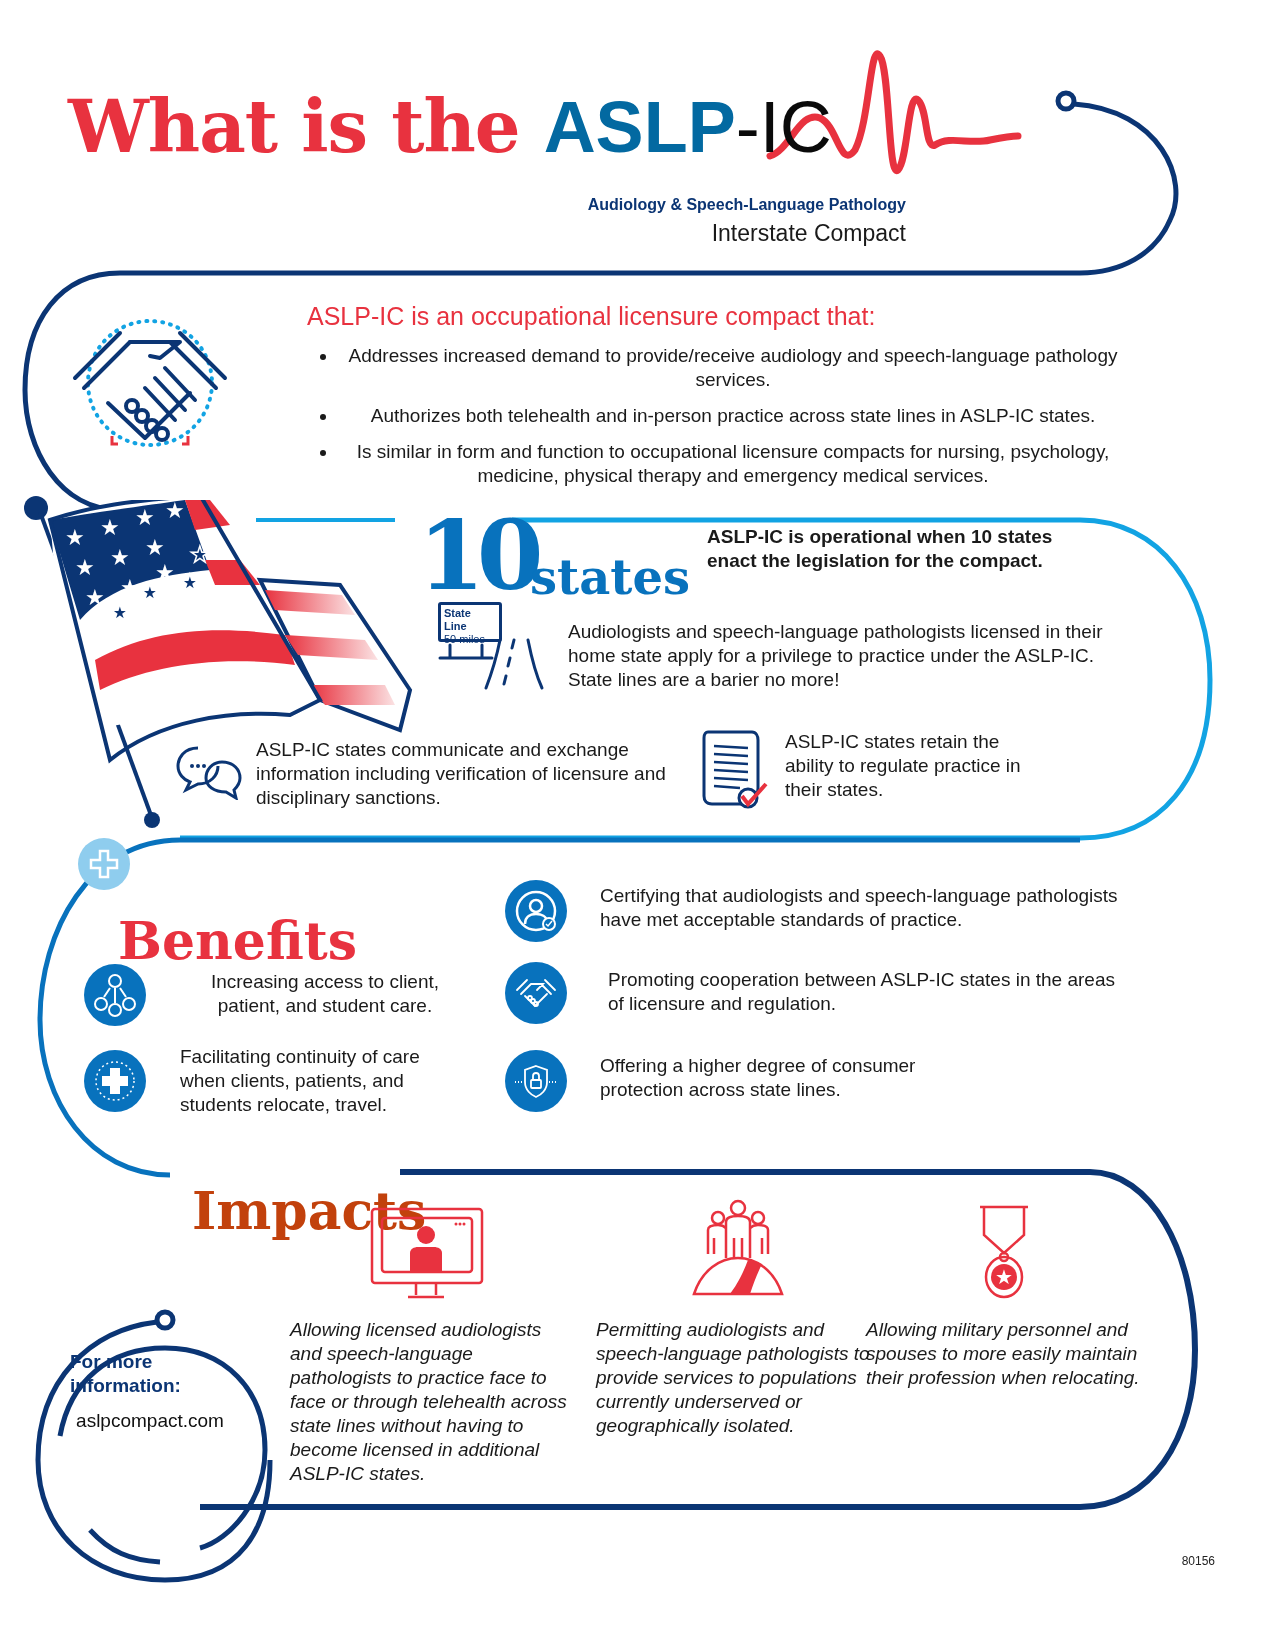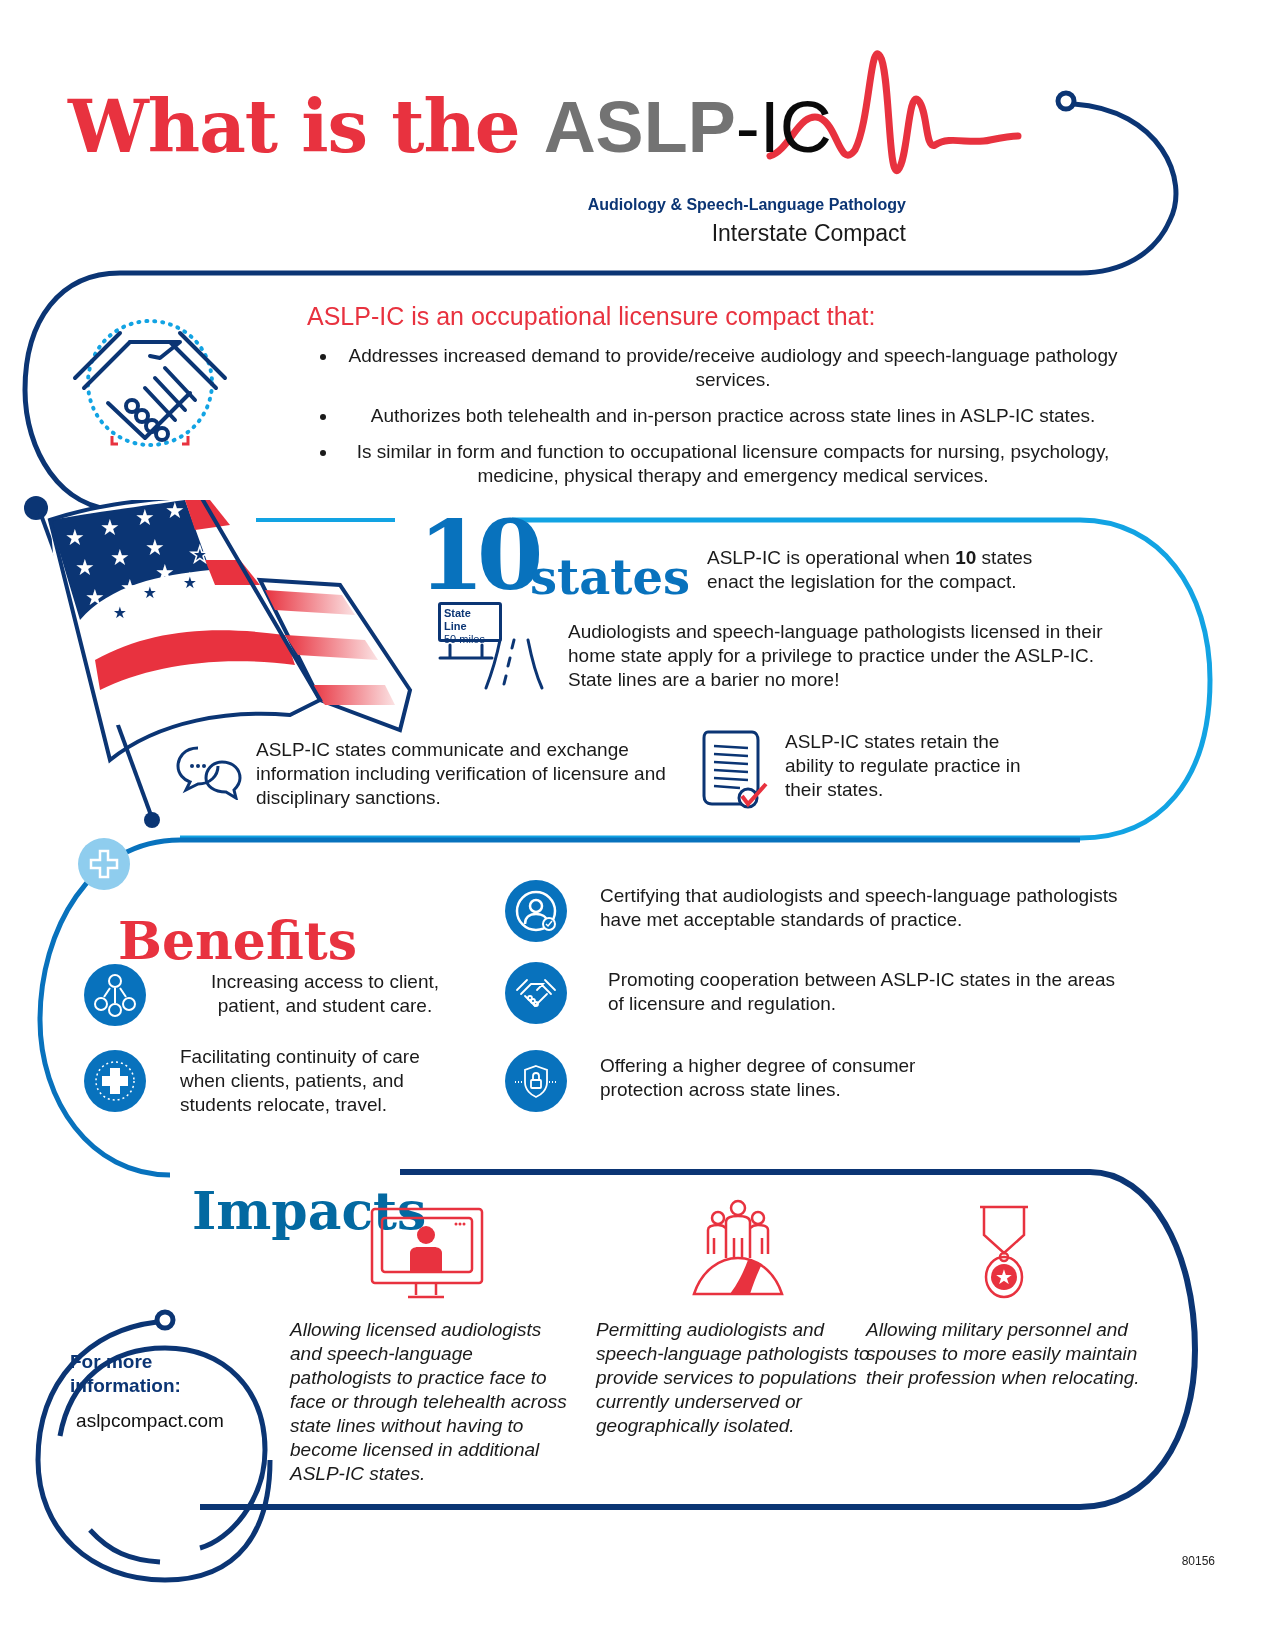--- a/index.html
+++ b/index.html
@@ -1,33 +1,33 @@
 <!DOCTYPE html>
 <html><head>
 <meta charset="utf-8">
 <style>
   html,body{margin:0;padding:0;background:#ffffff;}
   body{width:1275px;height:1650px;position:relative;overflow:hidden;font-family:"Liberation Sans",sans-serif;color:#1a1a1a;}
   .abs{position:absolute;}
   svg.lines{position:absolute;left:0;top:0;width:1275px;height:1650px;pointer-events:none;}
   .title{left:68px;top:82px;font-size:72px;line-height:90px;white-space:nowrap;}
   .title .red{font-family:"DejaVu Serif",serif;font-weight:bold;color:#e8323f;letter-spacing:-1px;}
-  .title .blk{font-family:"Liberation Sans",sans-serif;font-weight:bold;color:#737373;}
+  .title .blk{font-family:"Liberation Sans",sans-serif;font-weight:bold;color:#0369a1;}
   .title .thin{font-family:"Liberation Sans",sans-serif;font-weight:normal;color:#0a0a0a;}
   .sub1{left:470px;top:196px;width:436px;text-align:right;font-weight:bold;font-size:16px;color:#0b3574;}
   .sub2{left:470px;top:220px;width:436px;text-align:right;font-size:23px;color:#1a1a1a;}
   .intro-h{left:307px;top:302px;font-size:25px;color:#e8323f;}
   ul.bul{position:absolute;left:320px;top:344px;margin:0;padding:0 0 0 18px;width:790px;font-size:19px;line-height:24px;text-align:center;}
   ul.bul li{margin-bottom:12px;}
   .ten{left:418px;top:508px;font-family:"DejaVu Serif",serif;font-weight:bold;font-size:96px;line-height:96px;color:#0872bd;letter-spacing:-8px;}
   .states{left:530px;top:552px;font-family:"DejaVu Serif",serif;font-weight:bold;font-size:48px;line-height:50px;color:#0872bd;}
   .txt{font-size:19px;line-height:24px;}
   .hdr-serif{font-family:"DejaVu Serif",serif;font-weight:bold;}
   .ben-h{left:118px;top:910px;font-size:52px;color:#e8323f;}
-  .imp-h{left:192px;top:1180px;font-size:52px;color:#0369a1;}
+  .imp-h{left:192px;top:1180px;font-size:52px;color:#c2410c;}
   .circ{width:62px;height:62px;border-radius:50%;background:#0872bd;display:flex;align-items:center;justify-content:center;}
   .impact-txt{font-size:19px;line-height:24px;text-align:left;width:280px;font-style:italic;}
   .info1{left:70px;top:1350px;width:160px;text-align:left;font-weight:bold;font-size:19px;line-height:24px;color:#0b3574;}
   .info2{left:55px;top:1410px;width:190px;text-align:center;font-size:19px;color:#111;}
   .docid{right:60px;top:1554px;font-size:12px;color:#222;}
 </style>
 </head>
 <body>
 
 <svg class="lines" viewBox="0 0 1275 1650">
@@ -119,21 +119,21 @@
       <text x="150" y="62" font-size="22" fill="#0b3574" stroke="#fff">★</text>
       <text x="140" y="90" font-size="22" fill="#0b3574" stroke="#fff">★</text>
       <text x="100" y="100" font-size="22" fill="#0b3574" stroke="#fff">★</text>
       <text x="70" y="120" font-size="22" fill="#0b3574" stroke="#fff">★</text>
     </g>
   </svg>
 </div>
 
 <div class="abs ten">10</div>
 <div class="abs states">states</div>
-<div class="abs txt" style="left:707px;top:546px;width:360px;">
+<div class="abs txt" style="left:707px;top:525px;width:360px;font-weight:bold;">
   <span>ASLP-IC is operational when </span><b>10</b><span> states enact the legislation for the compact.</span>
 </div>
 
 <div class="abs" style="left:436px;top:600px;width:110px;height:95px;">
   <div style="position:absolute;left:2px;top:2px;width:64px;height:40px;border:3px solid #0b3574;border-radius:3px;font-size:11px;line-height:13px;color:#0b3574;padding:2px 3px;box-sizing:border-box;">
     <div style="font-weight:bold;">State Line</div>
     <div>50 miles</div>
   </div>
   <svg width="110" height="95" viewBox="0 0 110 95" style="position:absolute;left:0;top:0;">
     <g stroke="#0b3574" stroke-width="3" fill="none" stroke-linecap="round">

